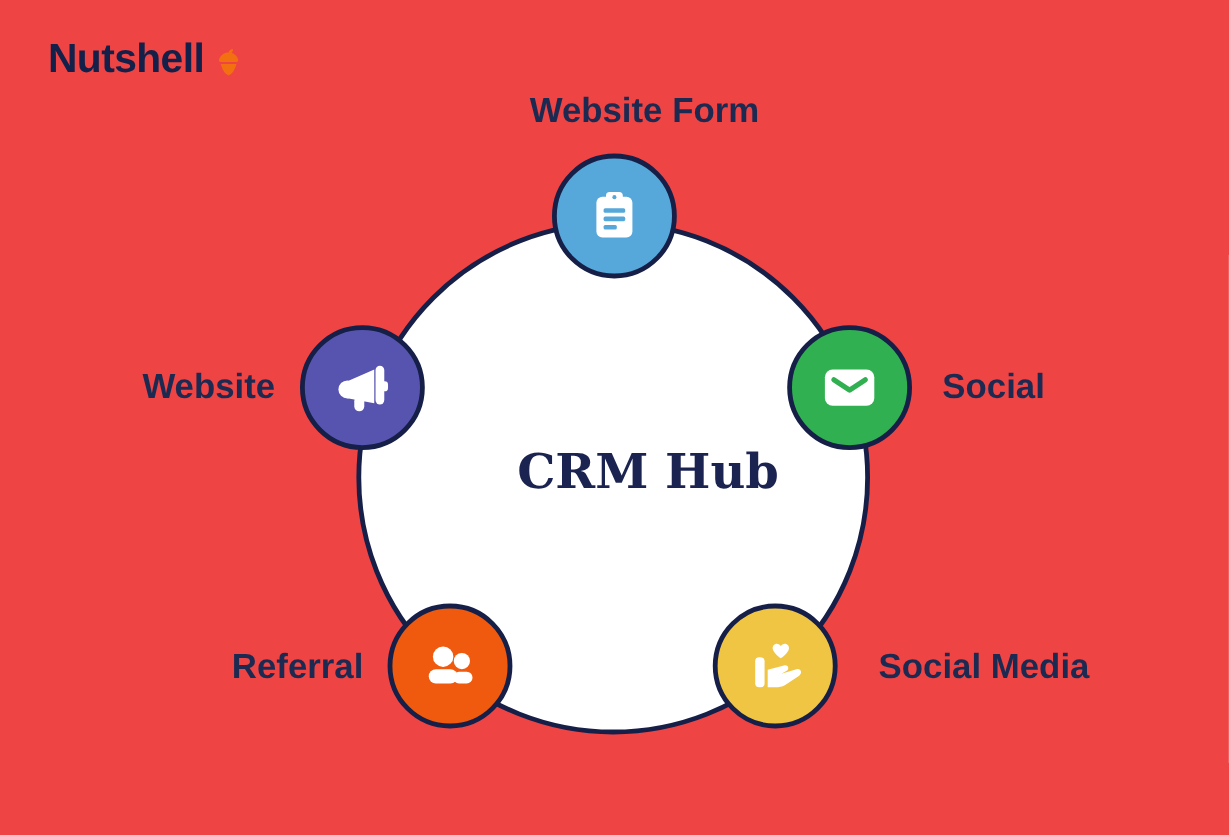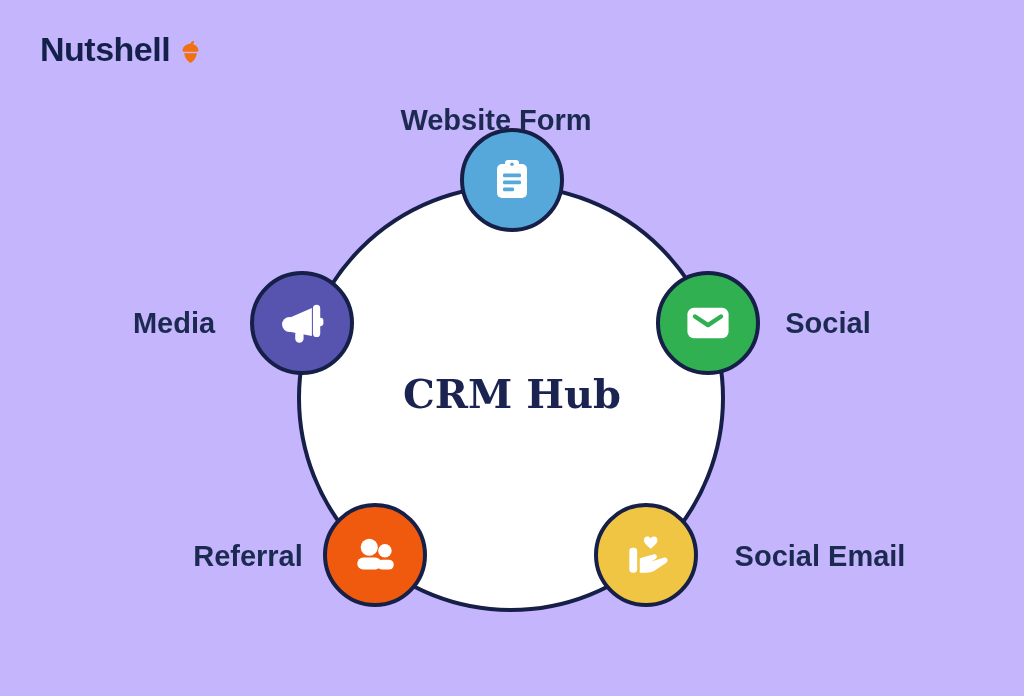--- a/index.html
+++ b/index.html
@@ -1,20 +1,20 @@
 <!DOCTYPE html>
 <html><head>
 <meta charset="utf-8">
 <style>
   html,body { margin:0; padding:0; }
   .canvas {
     position: relative;
     width: 1024px;
     height: 696px;
-    background: #c4b5fd;
+    background: #ef4444;
     overflow: hidden;
     font-family: "Liberation Sans", sans-serif;
   }
 
   
   .logo {
     position: absolute;
     left: 40px;
     top: 30px;
     display: flex;
@@ -35,21 +35,21 @@
     top: 184px;
     width: 428px;
     height: 428px;
     box-sizing: border-box;
     background: #ffffff;
     border: 4.5px solid #161f47;
     border-radius: 50%;
   }
   .hub-title {
     position: absolute;
-    left: 512px;
+    left: 540px;
     top: 370px;
     transform: translateX(-50%);
     font-family: "DejaVu Serif", serif;
     font-weight: bold;
     font-size: 40px;
     color: #1b2350;
     white-space: nowrap;
   }
 
   
@@ -73,21 +73,21 @@
 
   
   .label {
     position: absolute;
     transform: translateX(-50%);
     font-size: 29px;
     font-weight: 700;
     color: #1c2a52;
     white-space: nowrap;
   }
-  .label-website-form { left: 496px; top: 77px; margin-top: 27px; }
+  .label-website-form { left: 537px; top: 77px; }
   .label-email        { left: 828px; top: 307px; }
   .label-events       { left: 174px; top: 307px; }
   .label-referral     { left: 248px; top: 540px; }
   .label-social-media { left: 820px; top: 540px; }
 </style>
 </head>
 <body>
 
 <div class="canvas">
 
@@ -131,21 +131,21 @@
 
   <div class="node node-social-media" style="background-color: rgb(240, 197, 68); color: rgb(240, 197, 68);">
     <span class="icon">
       <svg width="50" height="50" viewBox="0 0 48 48" xmlns="http://www.w3.org/2000/svg">
         <rect x="8" y="17" width="7.5" height="24" rx="3.2" fill="#ffffff"></rect>
         <path d="M18 41 L18 27 L31 23.5 C34 22.7 35.6 25.6 33.6 27.6 L29 30.2 L41 26.6 C44.5 25.6 46.2 29.6 43.2 31.7 L32 39.2 C29.5 40.7 27 41 24 41 Z" fill="#ffffff"></path>
         <path d="M31.6 6.2 C29.4 6.2 28.5 8.2 28.5 8.2 C28.5 8.2 27.6 6.2 25.4 6.2 C23.1 6.2 21.7 8.2 22 10.2 C22.5 13.7 28.5 17.8 28.5 17.8 C28.5 17.8 34.5 13.7 35 10.2 C35.3 8.2 33.9 6.2 31.6 6.2 Z" fill="#ffffff"></path>
       </svg>
     </span>
   </div>
-  <div class="label label-social-media">Social Email</div>
+  <div class="label label-social-media">Social Media</div>
 
   <div class="node node-referral" style="background-color: rgb(240, 90, 14); color: rgb(240, 90, 14);">
     <span class="icon">
       <svg width="50" height="50" viewBox="0 0 48 48" xmlns="http://www.w3.org/2000/svg">
         <circle cx="18.5" cy="16.5" r="8.2" fill="#ffffff"></circle>
         <rect x="7" y="26.5" width="23" height="11.5" rx="5.7" fill="#ffffff"></rect>
         <circle cx="33.5" cy="20" r="6.5" fill="#ffffff"></circle>
         <rect x="26.5" y="28.5" width="15.5" height="9.5" rx="4.7" fill="#ffffff"></rect>
       </svg>
     </span>
@@ -156,15 +156,15 @@
     <span class="icon">
       <svg width="50" height="50" viewBox="0 0 48 48" xmlns="http://www.w3.org/2000/svg">
         <circle cx="12" cy="25.5" r="7.2" fill="#ffffff"></circle>
         <path d="M12 19 L33.5 9.5 L33.5 36.5 L12 32.5 Z" fill="#ffffff"></path>
         <rect x="34.5" y="6.5" width="7" height="31" rx="3.5" fill="#ffffff"></rect>
         <rect x="39" y="19" width="5.5" height="8" rx="2.7" fill="#ffffff"></rect>
         <rect x="17.5" y="31" width="8" height="12" rx="4" fill="#ffffff"></rect>
       </svg>
     </span>
   </div>
-  <div class="label label-events">Media</div>
+  <div class="label label-events">Website</div>
 
 </div>
 
 </body></html>

